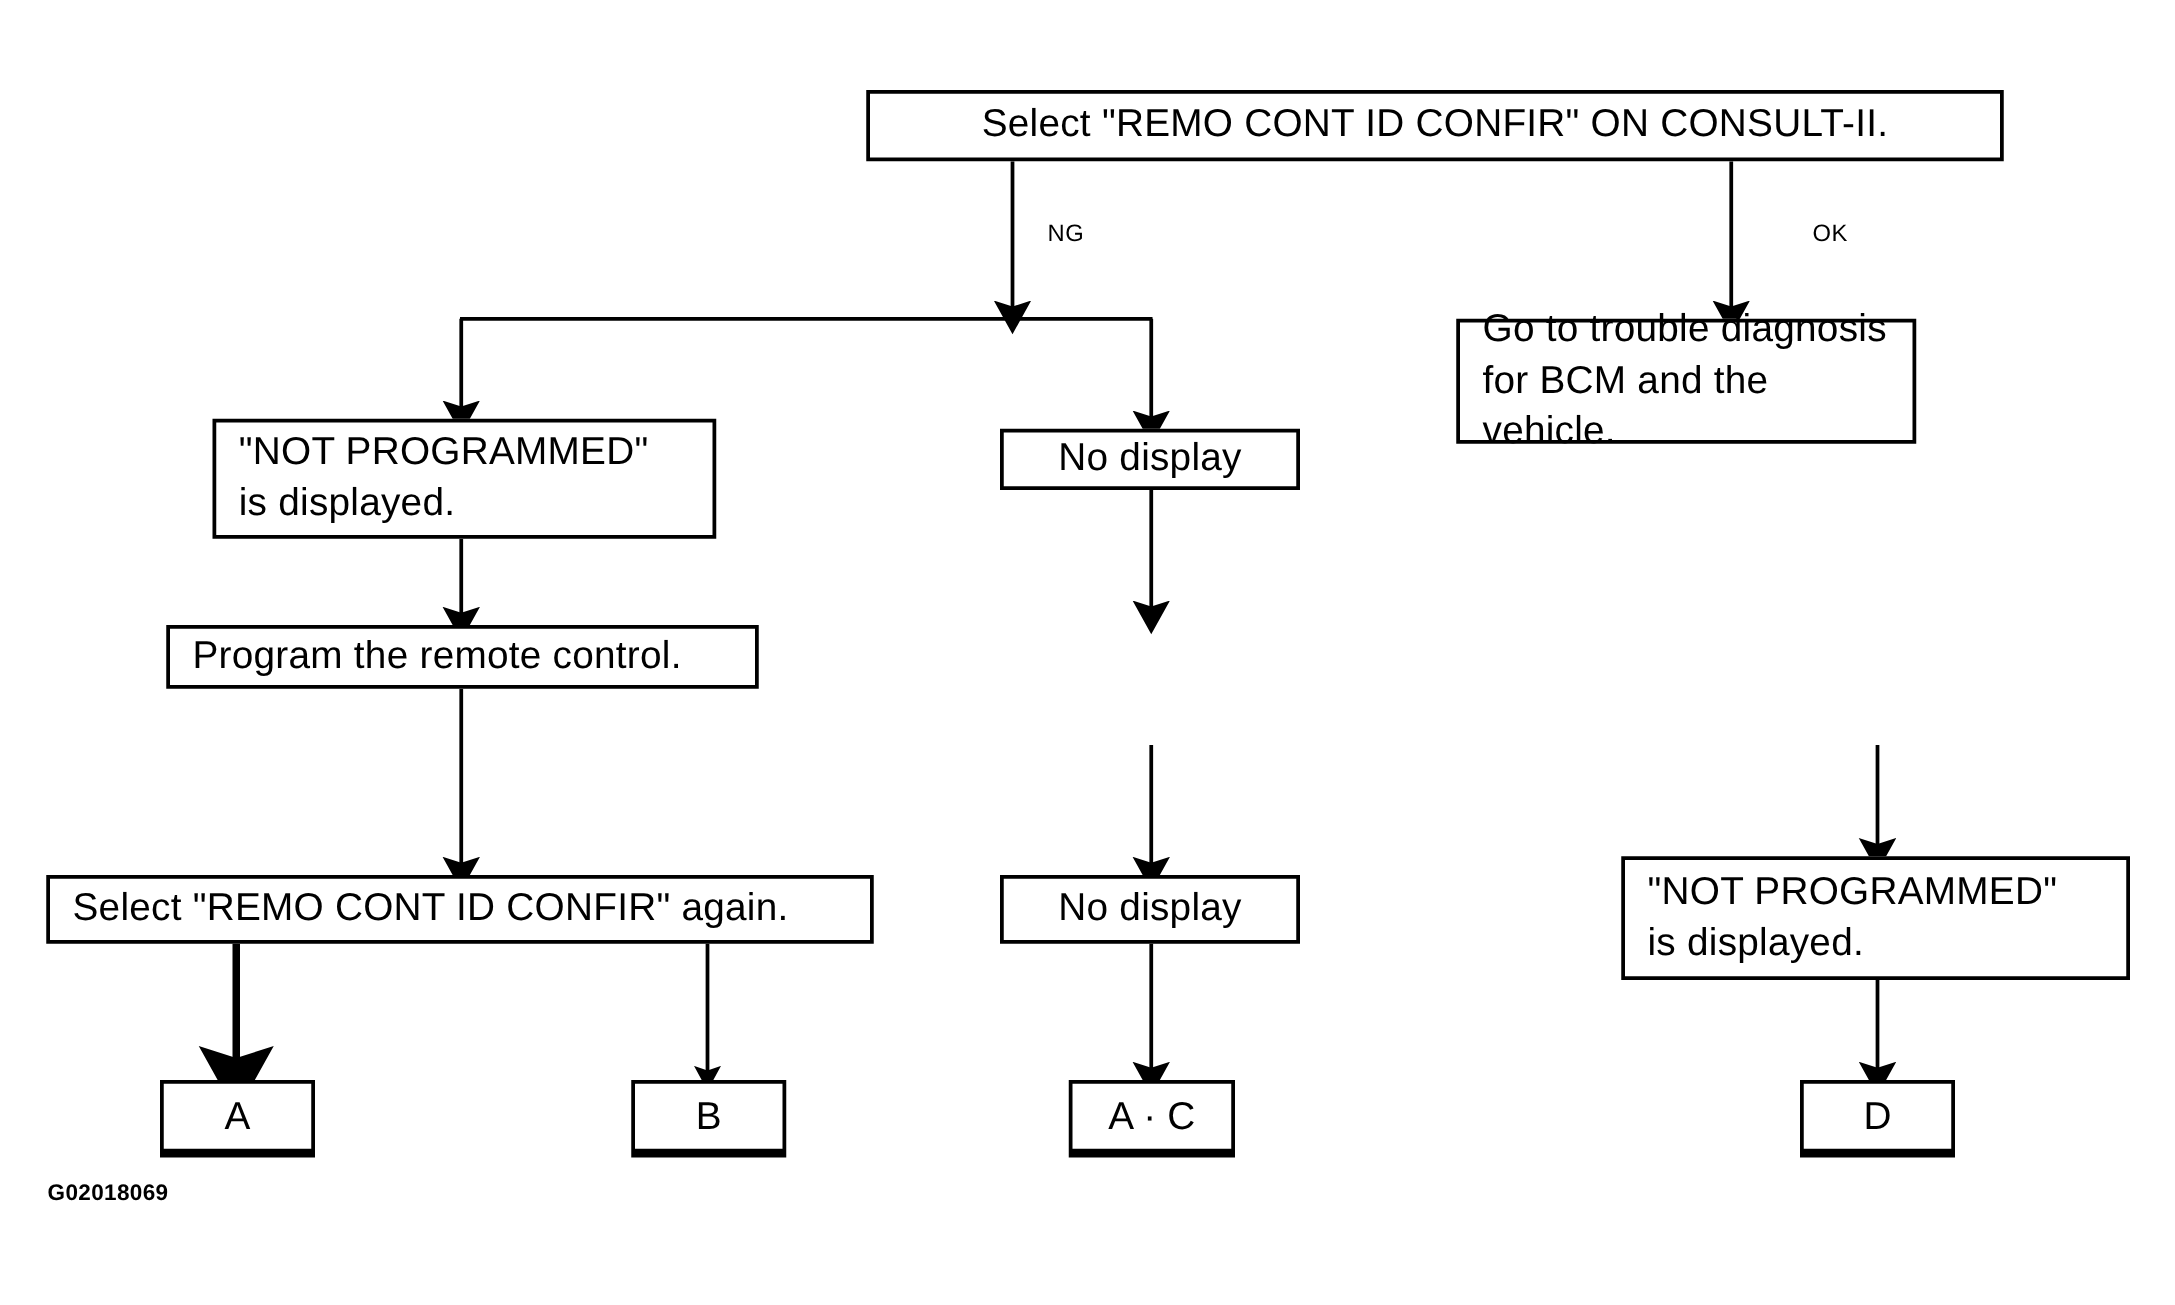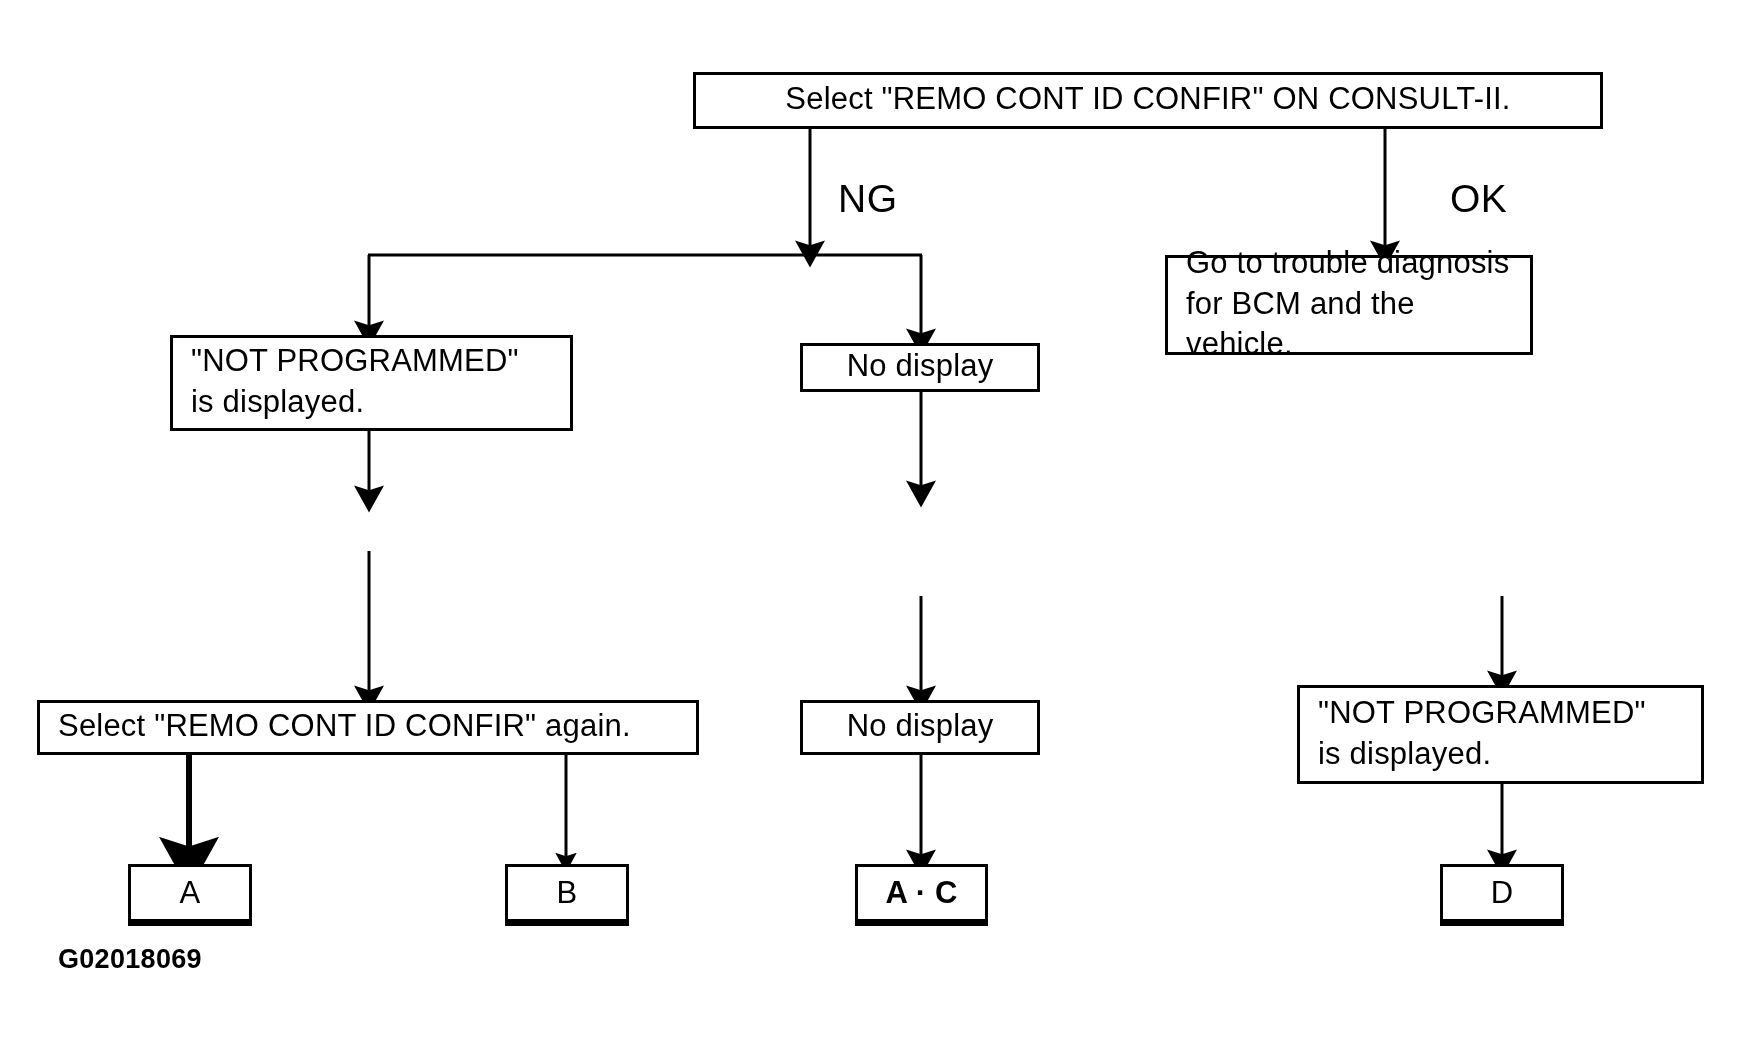--- a/index.html
+++ b/index.html
@@ -38,30 +38,29 @@
   }
   .node.terminal {
     border: 3px solid #000000;
     border-bottom-width: 7px;
     align-items: center;
     justify-content: center;
     font-size: 31px;
   }
   .edge-label {
     position: absolute;
-    font-size: 39px;
+    font-size: 19px;
     letter-spacing: 0.5px;
     text-align: center;
   }
   .caption {
     position: absolute;
-    font-size: 27px;
+    font-size: 18px;
     font-weight: bold;
     letter-spacing: 0.3px;
-    margin-left: 20px;
   }
   svg.wires {
     position: absolute;
     left: 0;
     top: 0;
     width: 1740px;
     height: 1044px;
     pointer-events: none;
   }
 </style>
@@ -116,20 +115,23 @@
 
   <div class="node pad" style="left:170px; top:335px; width:403px; height:96px;">
     <span>"NOT PROGRAMMED"
 is displayed.</span>
   </div>
 
   <div class="node pad center" style="left:800px; top:343px; width:240px; height:49px;">
     <span>No display</span>
   </div>
 
+  <div class="node pad" style="left:133px; top:500px; width:474px; height:51px;">
+    <span>Program the remote control.</span>
+  </div>
 
 
   <div class="node pad" style="left:37px; top:700px; width:662px; height:55px;">
     <span>Select "REMO CONT ID CONFIR" again.</span>
   </div>
 
   <div class="node pad center" style="left:800px; top:700px; width:240px; height:55px;">
     <span>No display</span>
   </div>
 
@@ -139,21 +141,21 @@
   </div>
 
   <div class="node terminal" style="left:128px; top:864px; width:124px; height:62px;">
     <span>A</span>
   </div>
 
   <div class="node terminal" style="left:505px; top:864px; width:124px; height:62px;">
     <span>B</span>
   </div>
 
-  <div class="node terminal" style="left:855px; top:864px; width:133px; height:62px;font-weight:bold;">
+  <div class="node terminal" style="left:855px; top:864px; width:133px; height:62px;">
     <span>A · C</span>
   </div>
 
   <div class="node terminal" style="left:1440px; top:864px; width:124px; height:62px;">
     <span>D</span>
   </div>
 
   <div class="caption" style="left:38px; top:944px;">G02018069</div>
 
 </div>

